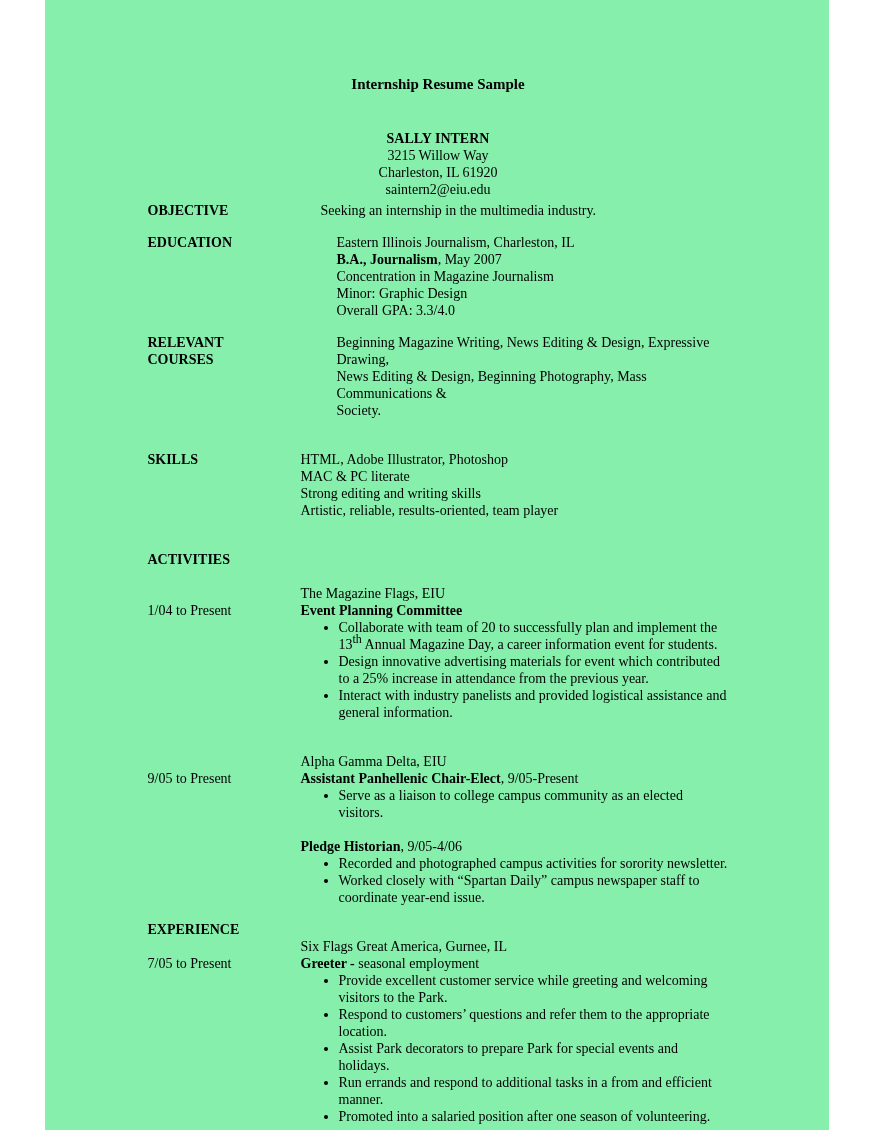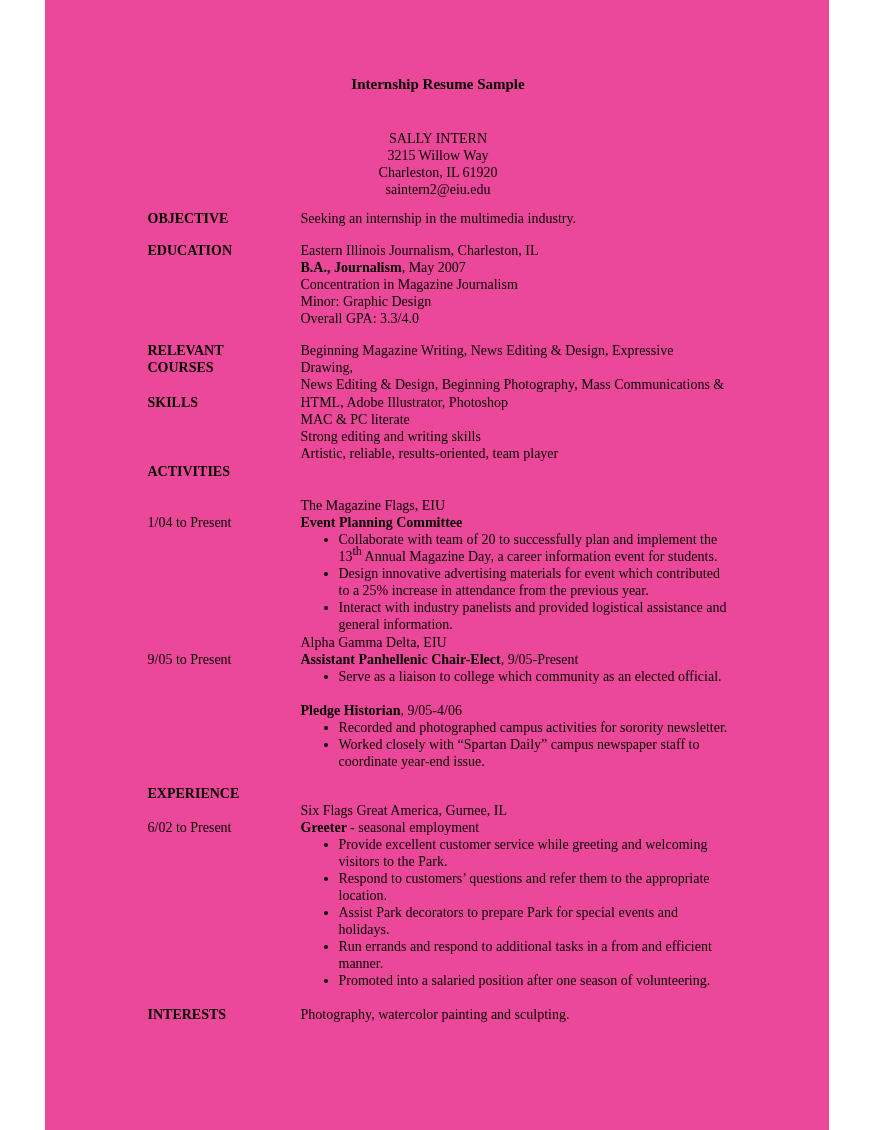--- a/index.html
+++ b/index.html
@@ -1,52 +1,52 @@
 <!DOCTYPE html>
 <html><head>
 <meta charset="utf-8">
 <style>
   html, body { margin: 0; padding: 0; background: #ffffff; }
   .page {
     position: relative;
     width: 784px;
     height: 1130px;
     margin: 0 auto;
-    background: #ec4899;
+    background: #86efac;
     color: #000000;
     font-family: "Liberation Serif", "DejaVu Serif", serif;
     font-size: 14px;
     line-height: 17px;
     box-sizing: border-box;
     padding: 76px 100px 0 103px;
     overflow: hidden;
   }
   .doc-title {
     text-align: center;
     font-weight: bold;
     font-size: 15px;
   }
   .contact {
     margin-top: 37px;
     text-align: center;
   }
-  .contact .name { font-weight: normal; }
+  .contact .name { font-weight: bold; }
   .row { display: flex; align-items: flex-start; }
   .label {
     flex: 0 0 153px;
     width: 153px;
     font-weight: bold;
   }
   .label.date-label { font-weight: normal; }
   .content { width: 517px; }
   .b { font-weight: bold; }
   .mt-blank  { margin-top: 17px; }
-  .mt-sec    { margin-top: 15px; }
-  .mt-sec16  { margin-top: 1px; }
-  .mt-obj    { margin-top: 12px; }
+  .mt-sec    { margin-top: 15px; gap: 36px; }
+  .mt-sec16  { margin-top: 32px; }
+  .mt-obj    { margin-top: 4px; gap: 20px; }
   ul.bullets {
     margin: 0;
     padding: 0 0 0 38px;
     list-style: disc outside;
   }
   ul.bullets li { padding: 0; margin: 0; }
   sup.ord {
     font-size: 12px;
     line-height: 0;
     vertical-align: super;
@@ -83,20 +83,21 @@
   </div>
 
   <div class="row mt-sec">
     <div class="label">
       <div>RELEVANT</div>
       <div>COURSES</div>
     </div>
     <div class="content">
       <div>Beginning Magazine Writing, News Editing &amp; Design, Expressive Drawing,</div>
       <div>News Editing &amp; Design, Beginning Photography, Mass Communications &amp;</div>
+      <div>Society.</div>
     </div>
   </div>
 
   <div class="row mt-sec16">
     <div class="label">SKILLS</div>
     <div class="content">
       <div>HTML, Adobe Illustrator, Photoshop</div>
       <div>MAC &amp; PC literate</div>
       <div>Strong editing and writing skills</div>
       <div>Artistic, reliable, results-oriented, team player</div>
@@ -132,21 +133,21 @@
     <div class="content">Alpha Gamma Delta, EIU</div>
   </div>
   <div class="row">
     <div class="label date-label">9/05 to Present</div>
     <div class="content"><span class="b">Assistant Panhellenic Chair-Elect</span><span>, 9/05-Present</span></div>
   </div>
   <div class="row">
     <div class="label"></div>
     <div class="content">
       <ul class="bullets">
-        <li>Serve as a liaison to college which community as an elected official.</li>
+        <li>Serve as a liaison to college campus community as an elected visitors.</li>
       </ul>
     </div>
   </div>
   <div class="row mt-blank">
     <div class="label"></div>
     <div class="content"><span class="b">Pledge Historian</span><span>, 9/05-4/06</span></div>
   </div>
   <div class="row">
     <div class="label"></div>
     <div class="content">
@@ -159,21 +160,21 @@
 
   <div class="row mt-sec">
     <div class="label">EXPERIENCE</div>
     <div class="content"></div>
   </div>
   <div class="row">
     <div class="label"></div>
     <div class="content">Six Flags Great America, Gurnee, IL</div>
   </div>
   <div class="row">
-    <div class="label date-label">6/02 to Present</div>
+    <div class="label date-label">7/05 to Present</div>
     <div class="content"><span class="b">Greeter -</span><span> seasonal employment</span></div>
   </div>
   <div class="row">
     <div class="label"></div>
     <div class="content">
       <ul class="bullets">
         <li>Provide excellent customer service while greeting and welcoming visitors to the Park.</li>
         <li>Respond to customers’ questions and refer them to the appropriate location.</li>
         <li>Assist Park decorators to prepare Park for special events and holidays.</li>
         <li>Run errands and respond to additional tasks in a from and efficient manner.</li>

